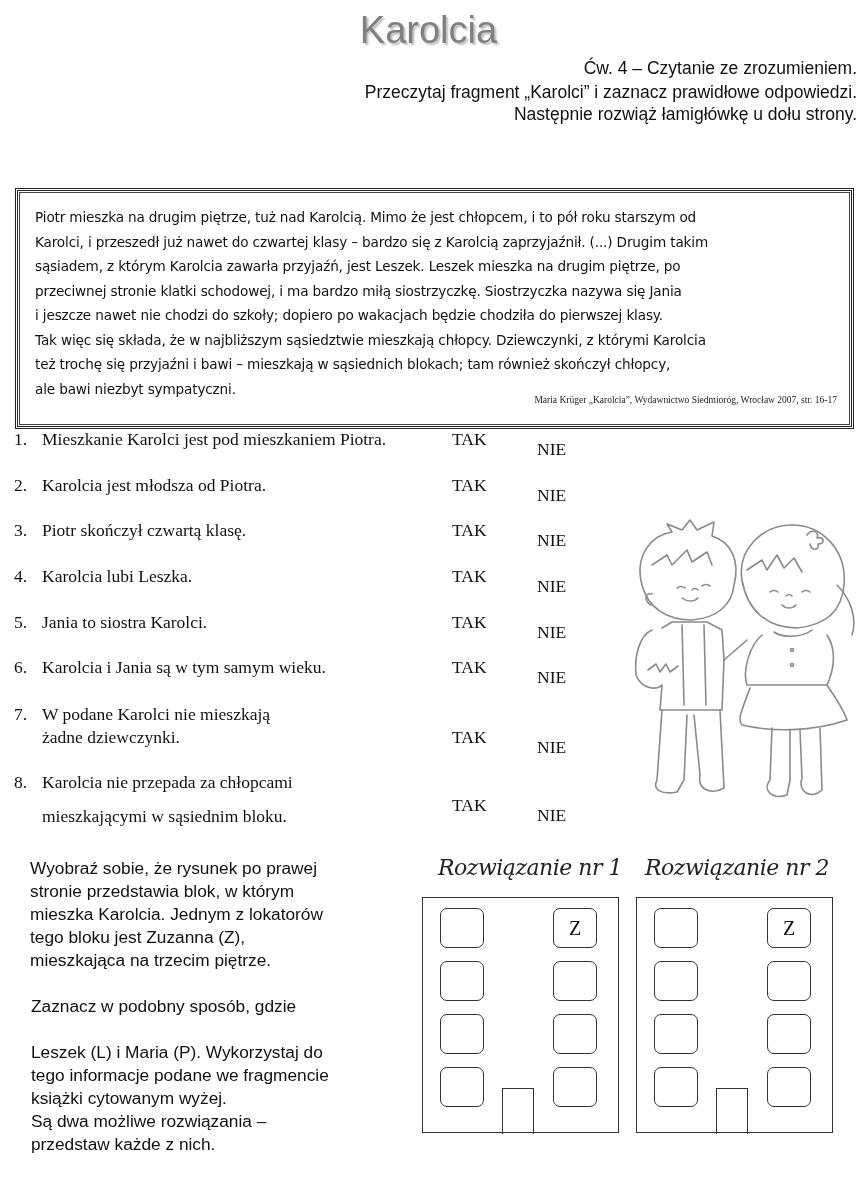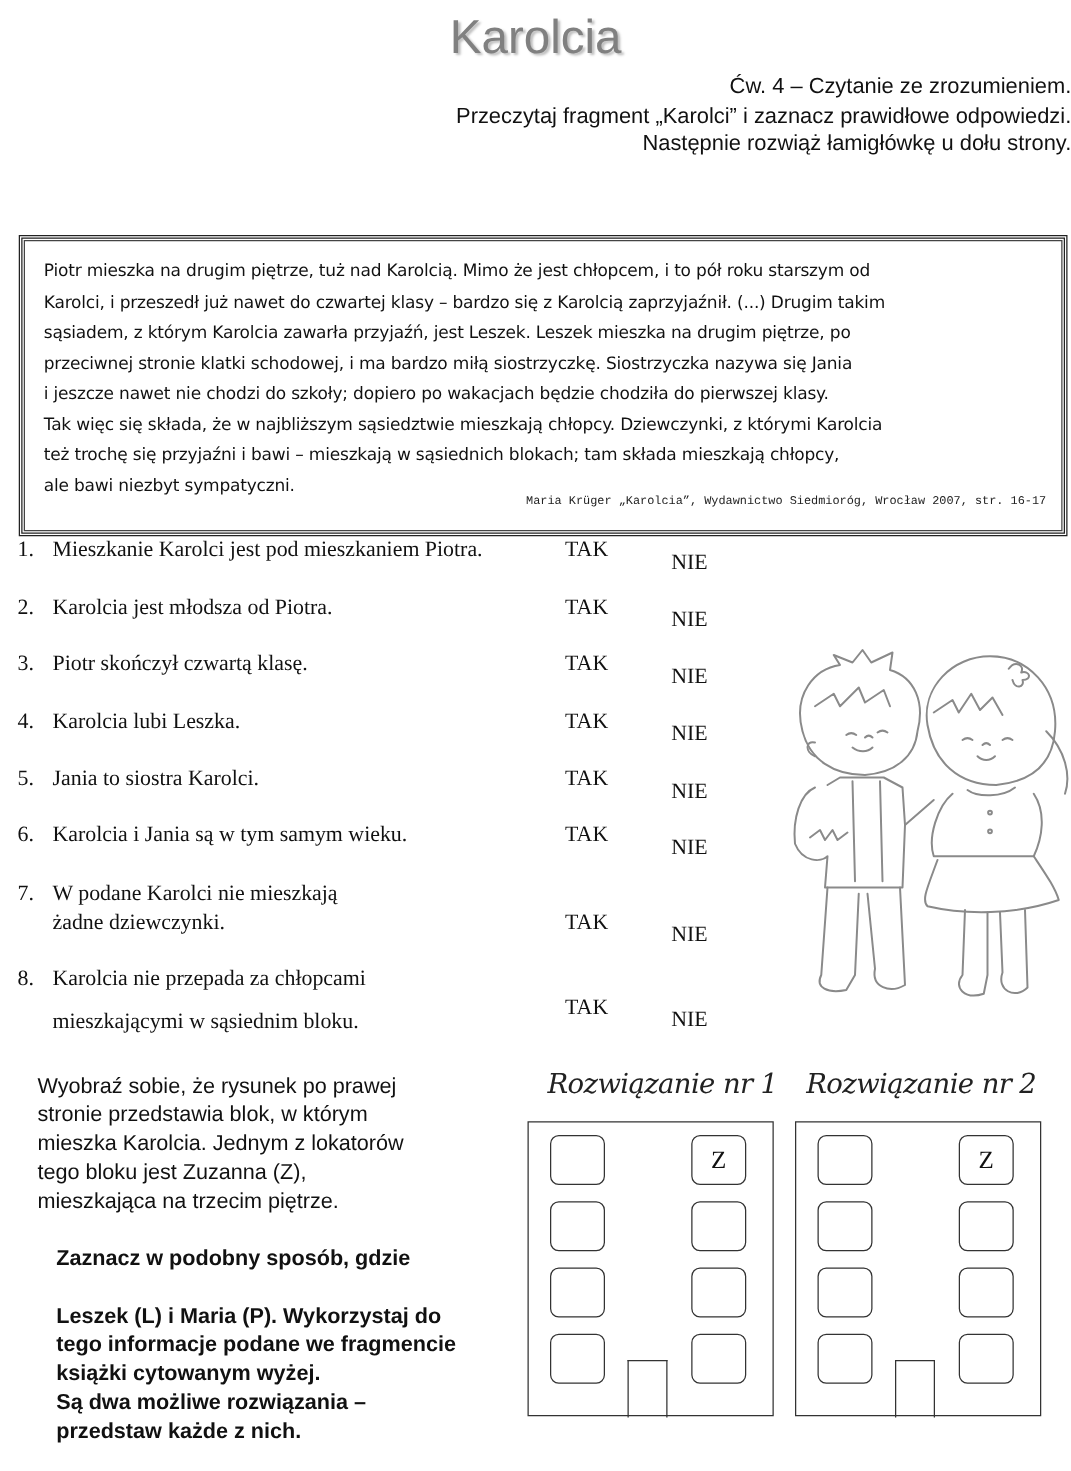--- a/index.html
+++ b/index.html
@@ -21,38 +21,38 @@
     border: 1px solid #444; width: 100%; height: 100%; box-sizing: border-box; position: relative;
   }
   .passage-text {
     position: absolute; left: 15px; top: 12px; width: 815px;
     font-family: "DejaVu Sans", sans-serif; font-size: 13.6px; line-height: 24.5px; color: #111;
     letter-spacing: -0.15px;
   }
   .passage-line { display: block; white-space: nowrap; }
   .citation {
     position: absolute; right: 12px; top: 202px;
-    font-family: Liberation Mono, monospace; font-size: 9.5px; color: #222; white-space: nowrap;
+    font-family: Liberation Serif, serif; font-size: 9.5px; color: #222; white-space: nowrap;
   }
   .question {
     position: absolute; left: 0; width: 620px;
     font-family: "Liberation Serif", serif; font-size: 17.5px; line-height: 22px; color: #111;
   }
   .q-num { position: absolute; left: 14px; }
   .q-text { position: absolute; left: 42px; white-space: nowrap; }
   .q-tak, .q-nie { position: absolute; cursor: pointer; }
   .q-tak { left: 452px; }
   .q-nie { left: 537px; margin-top: 10px; }
   .illustration { position: absolute; left: 612px; top: 510px; width: 245px; height: 300px; }
   .puzzle-text {
     position: absolute; left: 30px; top: 857px; width: 360px;
     font-family: "Liberation Sans", sans-serif; font-size: 17.3px; line-height: 23px; color: #111;
   }
   .puzzle-text p { margin: 0 0 23px 0; }
-  .puzzle-text p.last { margin: 15px; font-weight: bold; }
+  .puzzle-text p.last { margin: 1px; }
   .sol-label {
     position: absolute; top: 855px;
     font-family: "DejaVu Serif", serif; font-style: italic; font-size: 22px; color: #222;
     letter-spacing: -0.5px; white-space: nowrap;
   }
   .building {
     position: absolute; top: 897px; width: 197px; height: 236px;
     border: 1.5px solid #333; box-sizing: border-box;
   }
   .window {
@@ -75,21 +75,21 @@
 
 <div class="passage-outer">
   <div class="passage-inner">
     <div class="passage-text">
       <span class="passage-line">Piotr mieszka na drugim piętrze, tuż nad Karolcią. Mimo że jest chłopcem, i to pół roku starszym od</span>
       <span class="passage-line">Karolci, i przeszedł już nawet do czwartej klasy – bardzo się z Karolcią zaprzyjaźnił. (...) Drugim takim</span>
       <span class="passage-line">sąsiadem, z którym Karolcia zawarła przyjaźń, jest Leszek. Leszek mieszka na drugim piętrze, po</span>
       <span class="passage-line">przeciwnej stronie klatki schodowej, i ma bardzo miłą siostrzyczkę. Siostrzyczka nazywa się Jania</span>
       <span class="passage-line">i jeszcze nawet nie chodzi do szkoły; dopiero po wakacjach będzie chodziła do pierwszej klasy.</span>
       <span class="passage-line">Tak więc się składa, że w najbliższym sąsiedztwie mieszkają chłopcy. Dziewczynki, z którymi Karolcia</span>
-      <span class="passage-line">też trochę się przyjaźni i bawi – mieszkają w sąsiednich blokach; tam składa mieszkają chłopcy,</span>
+      <span class="passage-line">też trochę się przyjaźni i bawi – mieszkają w sąsiednich blokach; tam również skończył chłopcy,</span>
       <span class="passage-line">ale bawi niezbyt sympatyczni.</span>
     </div>
     <div class="citation">Maria Krüger „Karolcia”, Wydawnictwo Siedmioróg, Wrocław 2007, str. 16-17</div>
   </div>
 </div>
 
 <div class="question" style="top:428px">
   <span class="q-num">1.</span>
   <span class="q-text">Mieszkanie Karolci jest pod mieszkaniem Piotra.</span>
   <span class="q-tak">TAK</span>

